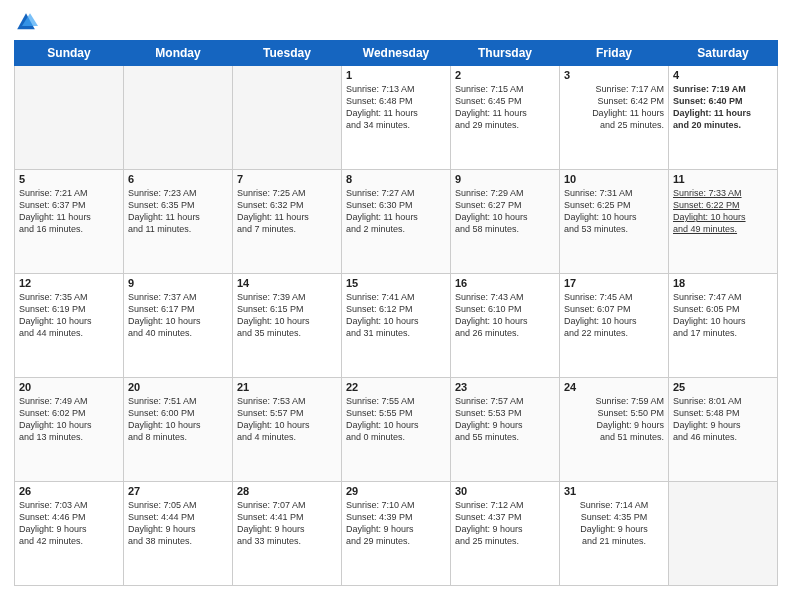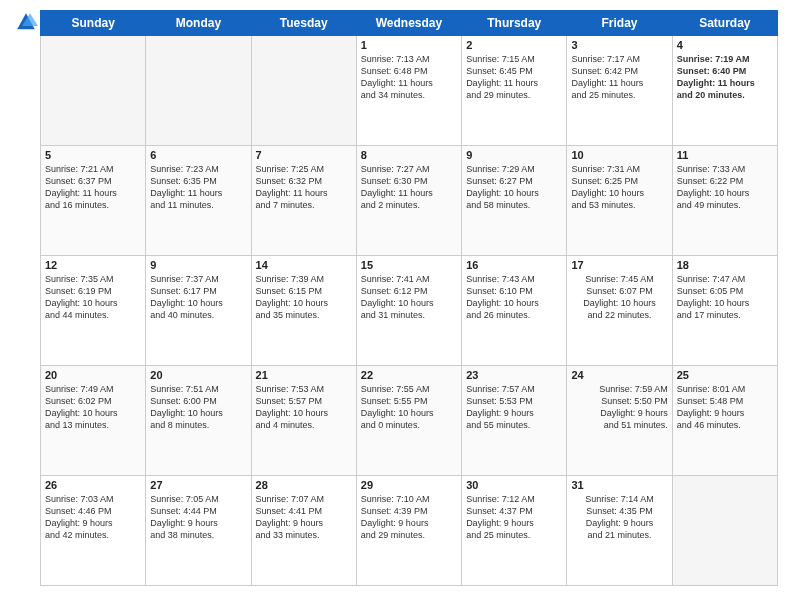--- a/index.html
+++ b/index.html
@@ -8,21 +8,21 @@
       background: #fff;
       width: 792px;
       height: 612px;
       overflow: hidden;
     }
     .page {
       width: 792px;
       height: 612px;
       padding: 10px 14px 26px 14px;
       display: flex;
-      flex-direction: row;
+      flex-direction: column;
     }
     .header {
       display: flex;
       justify-content: space-between;
       align-items: flex-start;
       margin-bottom: 6px;
     }
     .logo {
       display: flex;
       align-items: center;
@@ -145,21 +145,21 @@
           </td>
           <td>
             <span class="day-number">2</span>
             <div class="day-info" style="white-space: pre-line;">Sunrise: 7:15 AM
 Sunset: 6:45 PM
 Daylight: 11 hours
 and 29 minutes.</div>
           </td>
           <td>
             <span class="day-number">3</span>
-            <div class="day-info" style="white-space: pre-line;">Sunrise: 7:17 AM
+            <div class="day-info" style="white-space: pre-line; text-align: right;">Sunrise: 7:17 AM
 Sunset: 6:42 PM
 Daylight: 11 hours
 and 25 minutes.</div>
           </td>
           <td>
             <span class="day-number">4</span>
             <div class="day-info" style="white-space: pre-line; font-weight: bold;">Sunrise: 7:19 AM
 Sunset: 6:40 PM
 Daylight: 11 hours
 and 20 minutes.</div>
@@ -203,21 +203,21 @@
           </td>
           <td>
             <span class="day-number">10</span>
             <div class="day-info" style="white-space: pre-line;">Sunrise: 7:31 AM
 Sunset: 6:25 PM
 Daylight: 10 hours
 and 53 minutes.</div>
           </td>
           <td>
             <span class="day-number">11</span>
-            <div class="day-info" style="white-space: pre-line;">Sunrise: 7:33 AM
+            <div class="day-info" style="white-space: pre-line; text-decoration: underline;">Sunrise: 7:33 AM
 Sunset: 6:22 PM
 Daylight: 10 hours
 and 49 minutes.</div>
           </td>
         </tr>
         <tr>
           <td>
             <span class="day-number">12</span>
             <div class="day-info" style="white-space: pre-line;">Sunrise: 7:35 AM
 Sunset: 6:19 PM
@@ -247,21 +247,21 @@
           </td>
           <td>
             <span class="day-number">16</span>
             <div class="day-info" style="white-space: pre-line;">Sunrise: 7:43 AM
 Sunset: 6:10 PM
 Daylight: 10 hours
 and 26 minutes.</div>
           </td>
           <td>
             <span class="day-number">17</span>
-            <div class="day-info" style="white-space: pre-line; text-align: center;">Sunrise: 7:45 AM
+            <div class="day-info" style="white-space: pre-line;">Sunrise: 7:45 AM
 Sunset: 6:07 PM
 Daylight: 10 hours
 and 22 minutes.</div>
           </td>
           <td>
             <span class="day-number">18</span>
             <div class="day-info" style="white-space: pre-line;">Sunrise: 7:47 AM
 Sunset: 6:05 PM
 Daylight: 10 hours
 and 17 minutes.</div>

